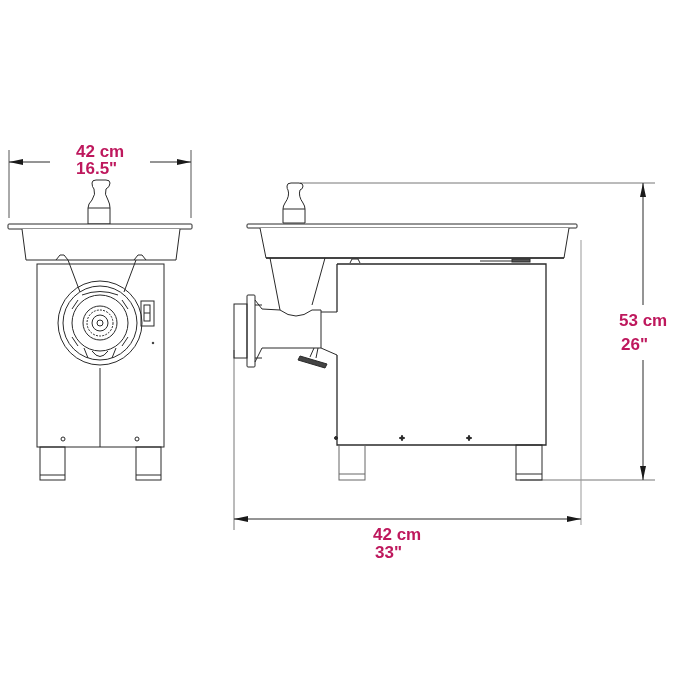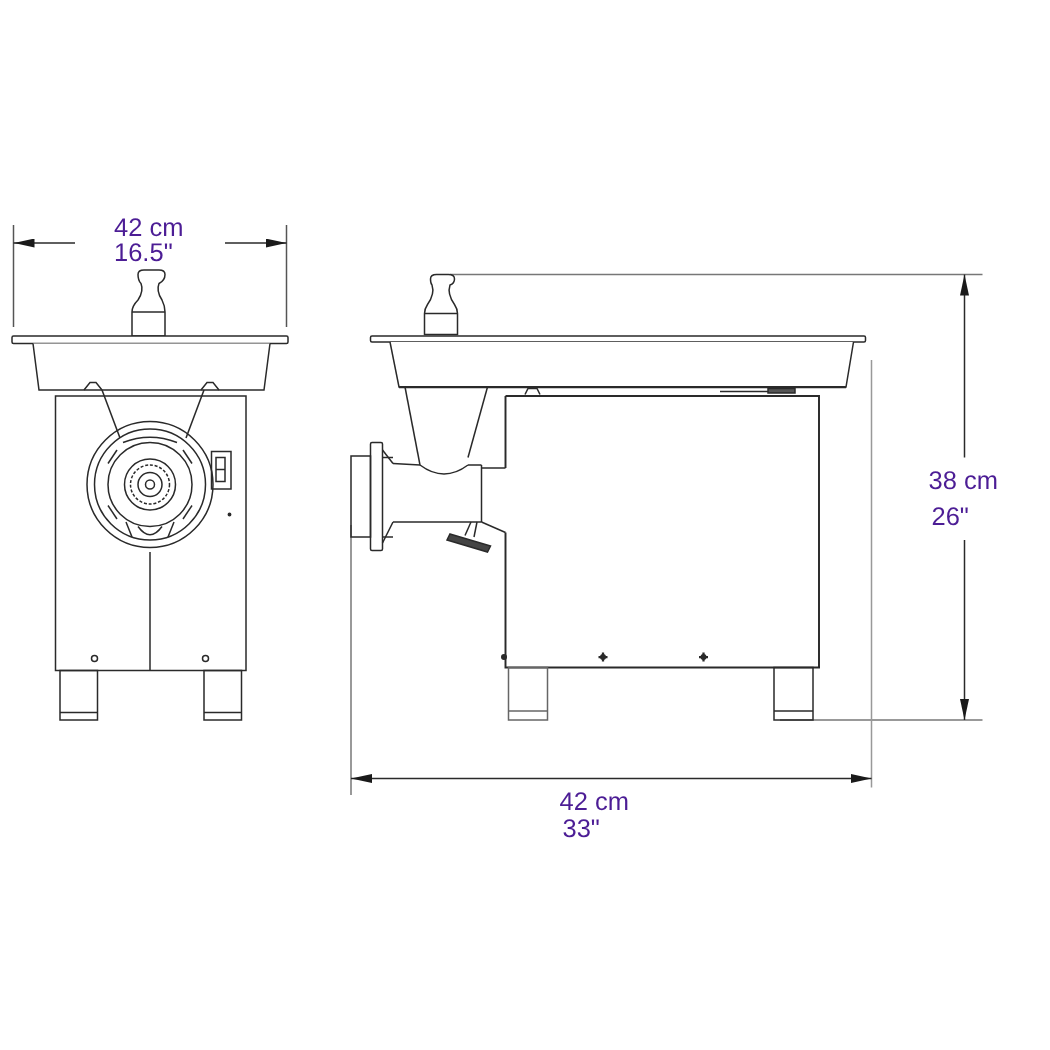--- a/index.html
+++ b/index.html
@@ -1,18 +1,18 @@
 <!DOCTYPE html>
 <html><head>
   <meta charset="utf-8">
   <style>
     html, body { margin: 0; padding: 0; background: #ffffff; }
     body { width: 700px; height: 700px; position: relative; overflow: hidden; font-family: "Liberation Sans", sans-serif; }
     svg { position: absolute; left: 0; top: 0; }
-    .dim-label { position: absolute; font-family: "Liberation Sans", sans-serif; font-size: 17px; color: #4c1d95; line-height: 17px; white-space: nowrap; }
+    .dim-label { position: absolute; font-family: "Liberation Sans", sans-serif; font-size: 17px; color: #be185d; line-height: 17px; white-space: nowrap; font-weight: bold; }
   </style>
 </head>
 <body>
 
 <svg width="700" height="700" viewBox="0 0 700 700">
   <defs>
     <marker id="arr" markerWidth="14" markerHeight="6" refX="14" refY="3" orient="auto" markerUnits="userSpaceOnUse">
       <path d="M0,0 L14,3 L0,6 Z" fill="#1a1a1a"></path>
     </marker>
   </defs>
@@ -162,17 +162,17 @@
       <line x1="339" y1="474" x2="365" y2="474" stroke="#666"></line>
       <rect x="516" y="445" width="26" height="35"></rect>
       <line x1="516" y1="474" x2="542" y2="474"></line>
     </g>
   </g>
 </svg>
 
 <div class="dim-label" style="left:76px; top:143px;">42 cm</div>
 <div class="dim-label" style="left:76px; top:160px;">16.5"</div>
 
-<div class="dim-label" style="left:619px; top:312px;">38 cm</div>
+<div class="dim-label" style="left:619px; top:312px;">53 cm</div>
 <div class="dim-label" style="left:621px; top:336px;">26"</div>
 
 <div class="dim-label" style="left:373px; top:526px;">42 cm</div>
 <div class="dim-label" style="left:375px; top:544px;">33"</div>
 
 </body></html>

